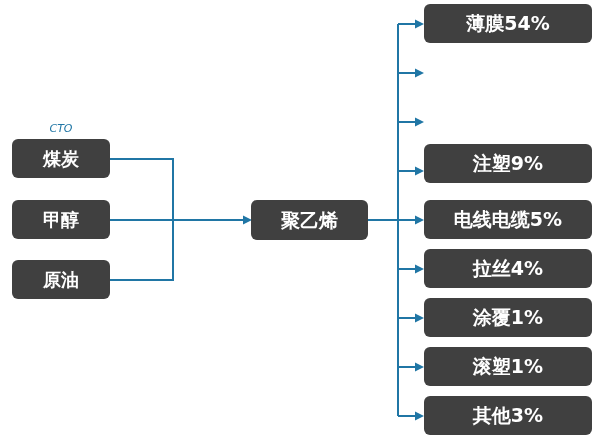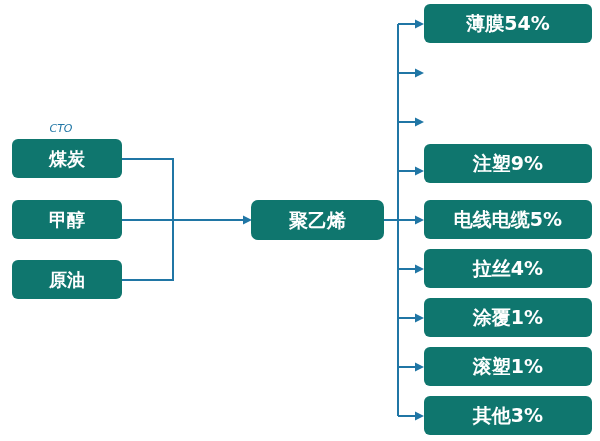--- a/index.html
+++ b/index.html
@@ -2,32 +2,32 @@
 <html><head>
 <meta charset="utf-8">
 <style>
   html,body{margin:0;padding:0;background:#ffffff;}
   .stage{
     position:relative;width:600px;height:441px;background:#ffffff;overflow:hidden;
     font-family:"DejaVu Sans","Liberation Sans",sans-serif;
   }
   .stage svg{position:absolute;left:0;top:0;}
   .node{
-    position:absolute;background:#0f766e;color:#ffffff;font-weight:bold;
+    position:absolute;background:#404040;color:#ffffff;font-weight:bold;
     border-radius:6px;display:flex;align-items:center;justify-content:center;
     box-sizing:border-box;line-height:1;white-space:nowrap;
   }
-  .src{left:12px;width:110px;height:39px;font-size:18px;}
+  .src{left:12px;width:98px;height:39px;font-size:18px;}
   .s0{top:139px}.s1{top:200px}.s2{top:260px}
   .caption{
     position:absolute;left:12px;width:98px;text-align:center;
     color:#2076a5;font-size:11px;line-height:12px;font-style:italic;
   }
   .cap0{top:123px}.cap1{top:185px}.cap2{top:243px}
-  .center-node{left:251px;top:200px;width:133px;height:40px;font-size:19px;border-radius:7px;}
+  .center-node{left:251px;top:200px;width:117px;height:40px;font-size:19px;}
   .app{left:424px;width:168px;height:39px;font-size:19px;}
   .r0{top:4px}.r1{top:53px}.r2{top:102px}.r3{top:144px}.r4{top:200px}
   .r5{top:249px}.r6{top:298px}.r7{top:347px}.r8{top:396px}
 </style>
 </head>
 <body>
 
 <div class="stage">
 
   <svg width="600" height="441" viewBox="0 0 600 441">

